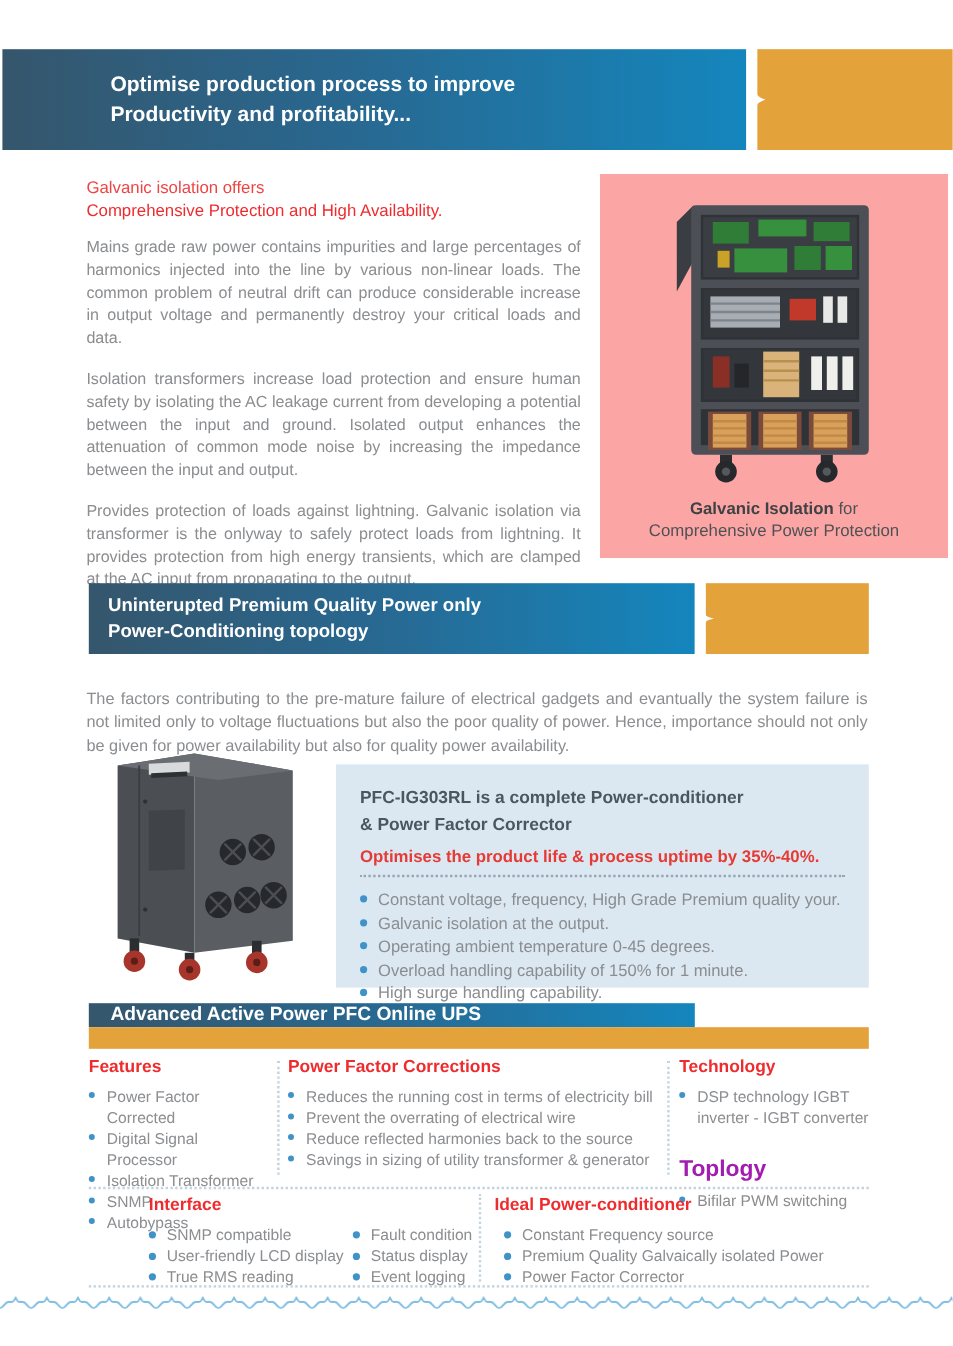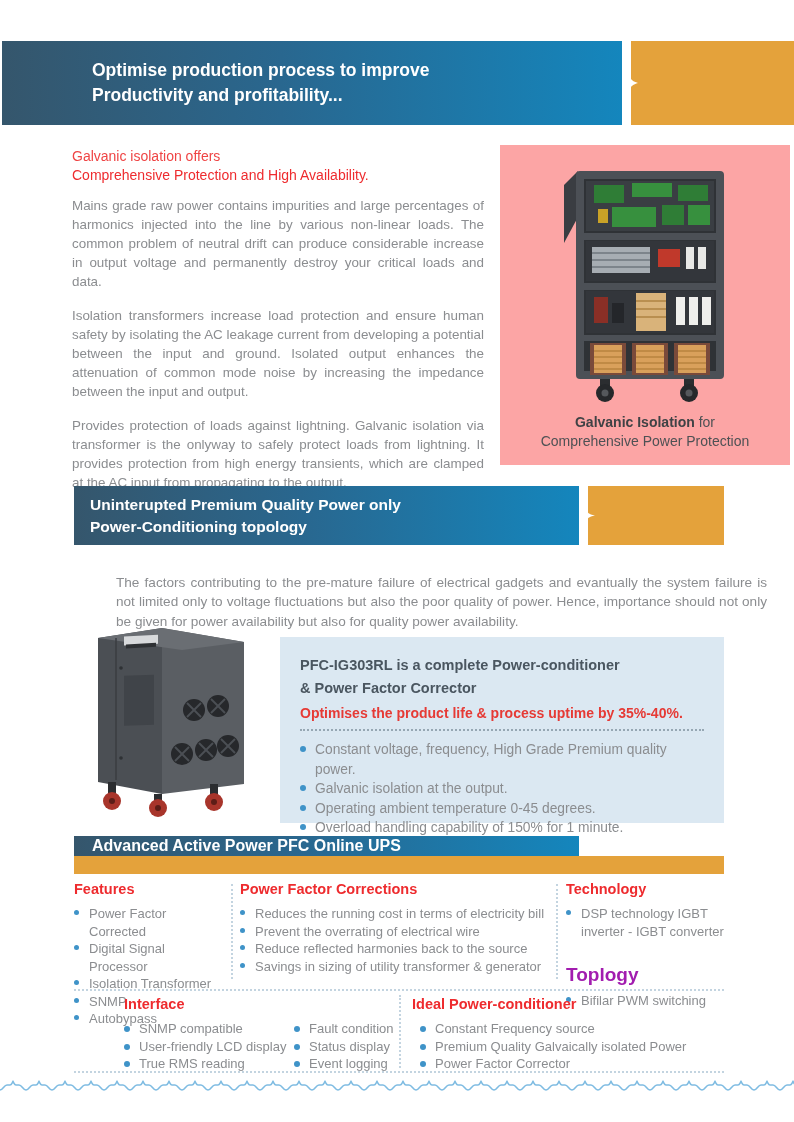--- a/index.html
+++ b/index.html
@@ -25,21 +25,21 @@
   .intro-title{font-size:14px;color:#ef4444;margin:0 0 3px;}
   .intro-red{font-size:14px;color:#ee2b2e;margin:0 0 13px;}
   .body-p{font-size:13.4px;color:#8b8d90;line-height:19px;text-align:justify;margin:0 0 15px;}
 
   #galvanic-box{position:absolute;left:500px;top:145px;width:290px;height:320px;background:#fca5a5;text-align:center;}
   #galvanic-box svg{margin-top:12px;}
   .caption{font-size:14px;color:#4e5154;line-height:19px;margin-top:0;}
   .cap-b{font-weight:bold;color:#3f4245;}
 
   
-  #para2{position:absolute;left:72px;top:559px;width:651px;font-size:13.6px;color:#8b8d90;line-height:19.5px;text-align:justify;margin-left:44px;}
+  #para2{position:absolute;left:72px;top:559px;width:651px;font-size:13.6px;color:#8b8d90;line-height:19.5px;text-align:justify;}
   #ups-img{position:absolute;left:58px;top:618px;}
   #product-box{position:absolute;left:280px;top:637px;width:444px;height:186px;background:#dbe8f2;box-sizing:border-box;padding:17px 20px 0;}
   .pb-title{font-size:14.5px;font-weight:bold;color:#4a5660;line-height:23px;margin:0;}
   .pb-red{font-size:14px;font-weight:bold;color:#e63a35;margin:5px 0 0;}
   .dotline{border:none;border-top:2px dotted #96a7b3;margin:8px 0 9px;}
   ul.blts{list-style:none;margin:0;padding:0;}
   ul.blts li{position:relative;padding-left:15px;}
   ul.blts li::before{content:"";position:absolute;left:0;top:6px;width:6px;height:6px;border-radius:50%;background:#3f93c8;}
   #product-box ul.blts{font-size:13.8px;color:#8b8d90;line-height:19.5px;}
 
@@ -248,21 +248,21 @@
       </g>
     </svg>
   </div>
 
   <div id="product-box">
     <p class="pb-title">PFC-IG303RL is a complete Power-conditioner</p>
     <p class="pb-title">&amp; Power Factor Corrector</p>
     <p class="pb-red">Optimises the product life &amp; process uptime by 35%-40%.</p>
     <hr class="dotline">
     <ul class="blts">
-      <li>Constant voltage, frequency, High Grade Premium quality power.</li>
+      <li>Constant voltage, frequency, High Grade Premium quality your.</li>
       <li>Galvanic isolation at the output.</li>
       <li>Operating ambient temperature 0-45 degrees.</li>
       <li>Overload handling capability of 150% for 1 minute.</li>
       <li>High surge handling capability.</li>
     </ul>
   </div>
 
   <div class="banner" id="banner3">
     <div class="blue">
       <span>Advanced Active Power PFC Online UPS</span>

